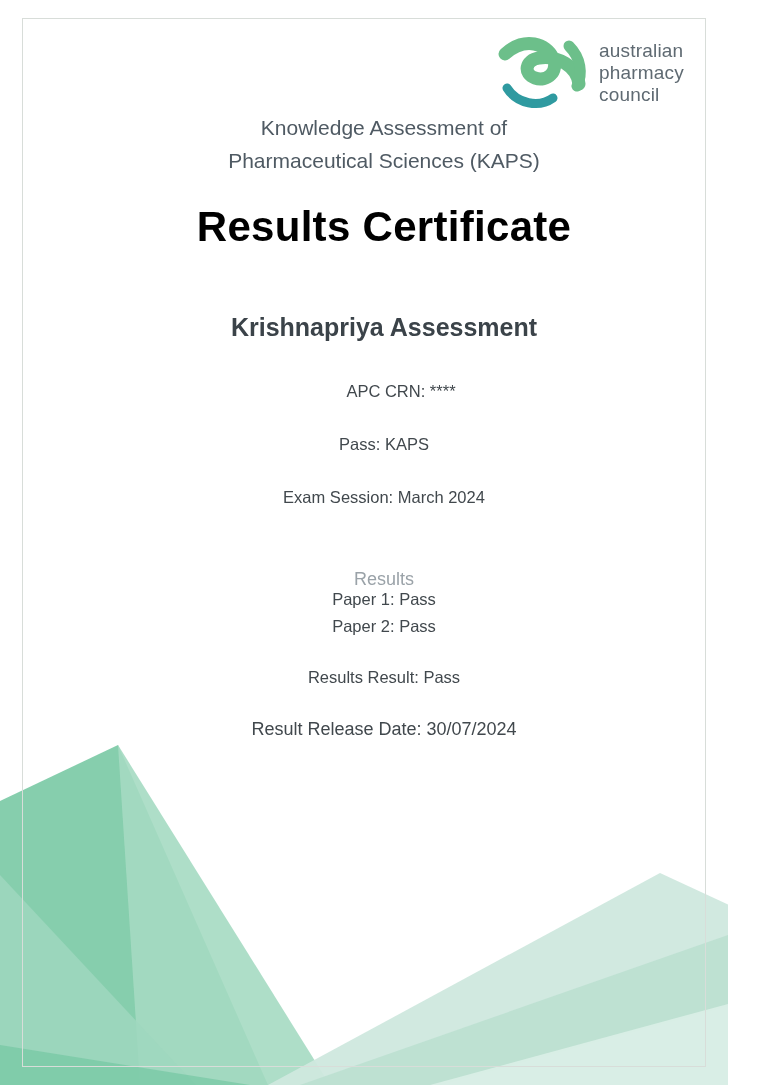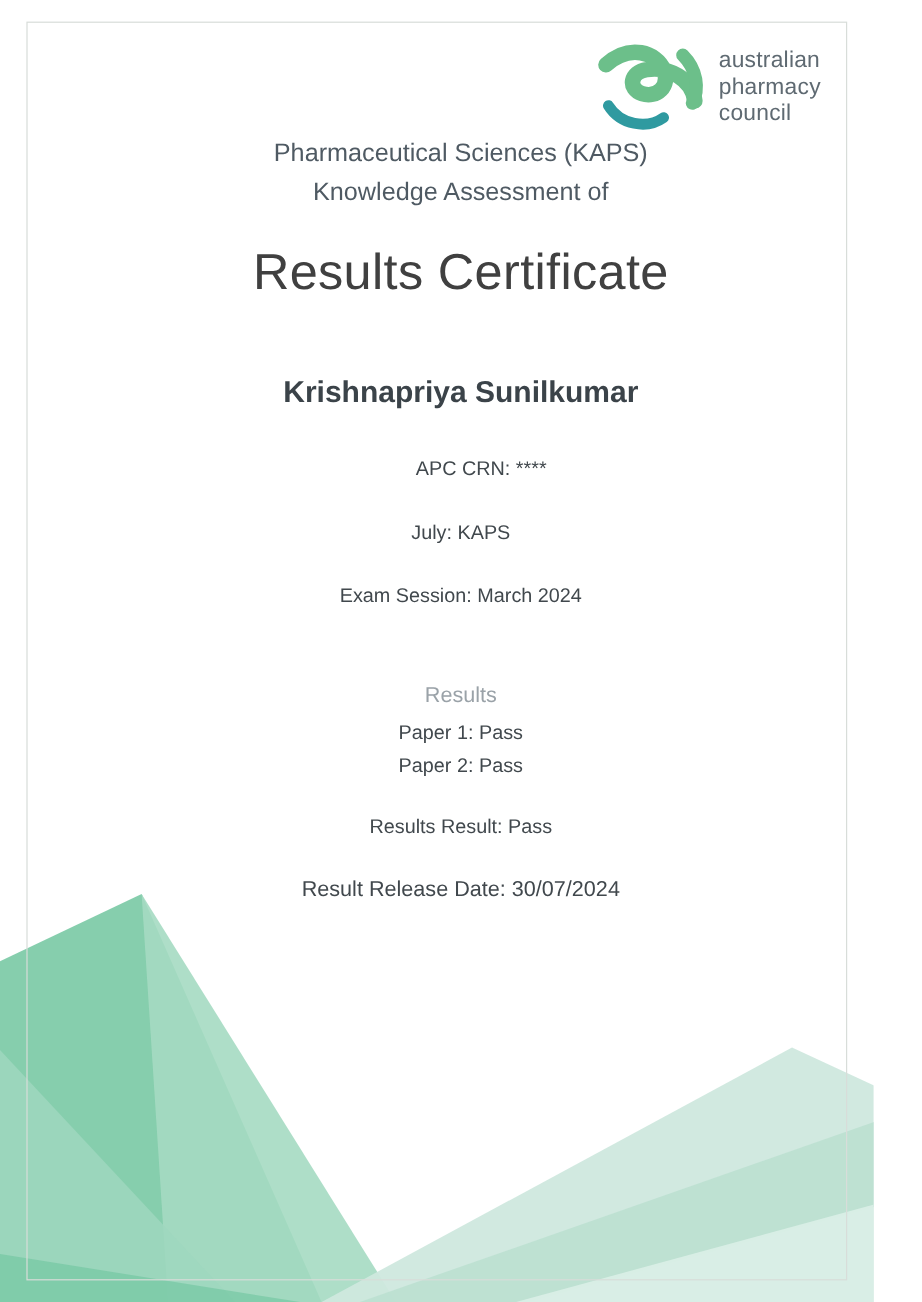--- a/index.html
+++ b/index.html
@@ -81,22 +81,22 @@
     font-size: 21px;
     color: #4f5a63;
     line-height: 1.55;
   }
   .head-block {
     margin-top: 112px;
   }
   .title {
     margin-top: 26px;
     font-size: 42px;
-    font-weight: 400;
-    color: #404040;
+    font-weight: 700;
+    color: #000000;
     letter-spacing: 0.3px;
   }
   .candidate {
     margin-top: 62px;
     font-size: 25px;
     font-weight: 700;
     color: #3b4349;
   }
   .field {
     margin-top: 34px;
@@ -104,21 +104,20 @@
     color: #41484d;
   }
   .field.crn { margin-top: 40px; margin-left: 34px; }
   .results-title {
     margin-top: 62px;
     font-size: 18px;
     font-weight: 400;
     color: #9aa2a8;
   }
   .paper {
-    margin-top: 12px;
     font-size: 16.5px;
     color: #41484d;
   }
   .paper.second { margin-top: 8px; }
   .overall {
     margin-top: 32px;
     font-size: 16.5px;
     color: #41484d;
   }
   .release {
@@ -157,31 +156,31 @@
     <span class="logo-text">
       <div class="l1">australian</div>
       <div class="l2">pharmacy</div>
       <div class="l3">council</div>
     </span>
   </div>
 
   <div class="content">
 
     <div class="head-block">
+      <div class="heading-line">Knowledge Assessment of</div>
       <div class="heading-line">Pharmaceutical Sciences (KAPS)</div>
-      <div class="heading-line">Knowledge Assessment of</div>
     </div>
 
     <div class="title">Results Certificate</div>
 
-    <div class="candidate">Krishnapriya Sunilkumar</div>
+    <div class="candidate">Krishnapriya Assessment</div>
 
     <div class="field crn">APC CRN: ****</div>
 
-    <div class="field">July: KAPS</div>
+    <div class="field">Pass: KAPS</div>
 
     <div class="field">Exam Session: March 2024</div>
 
     <div class="results-title">Results</div>
 
     <div class="paper">Paper 1: Pass</div>
     <div class="paper second">Paper 2: Pass</div>
 
     <div class="overall">Results Result: Pass</div>
 

